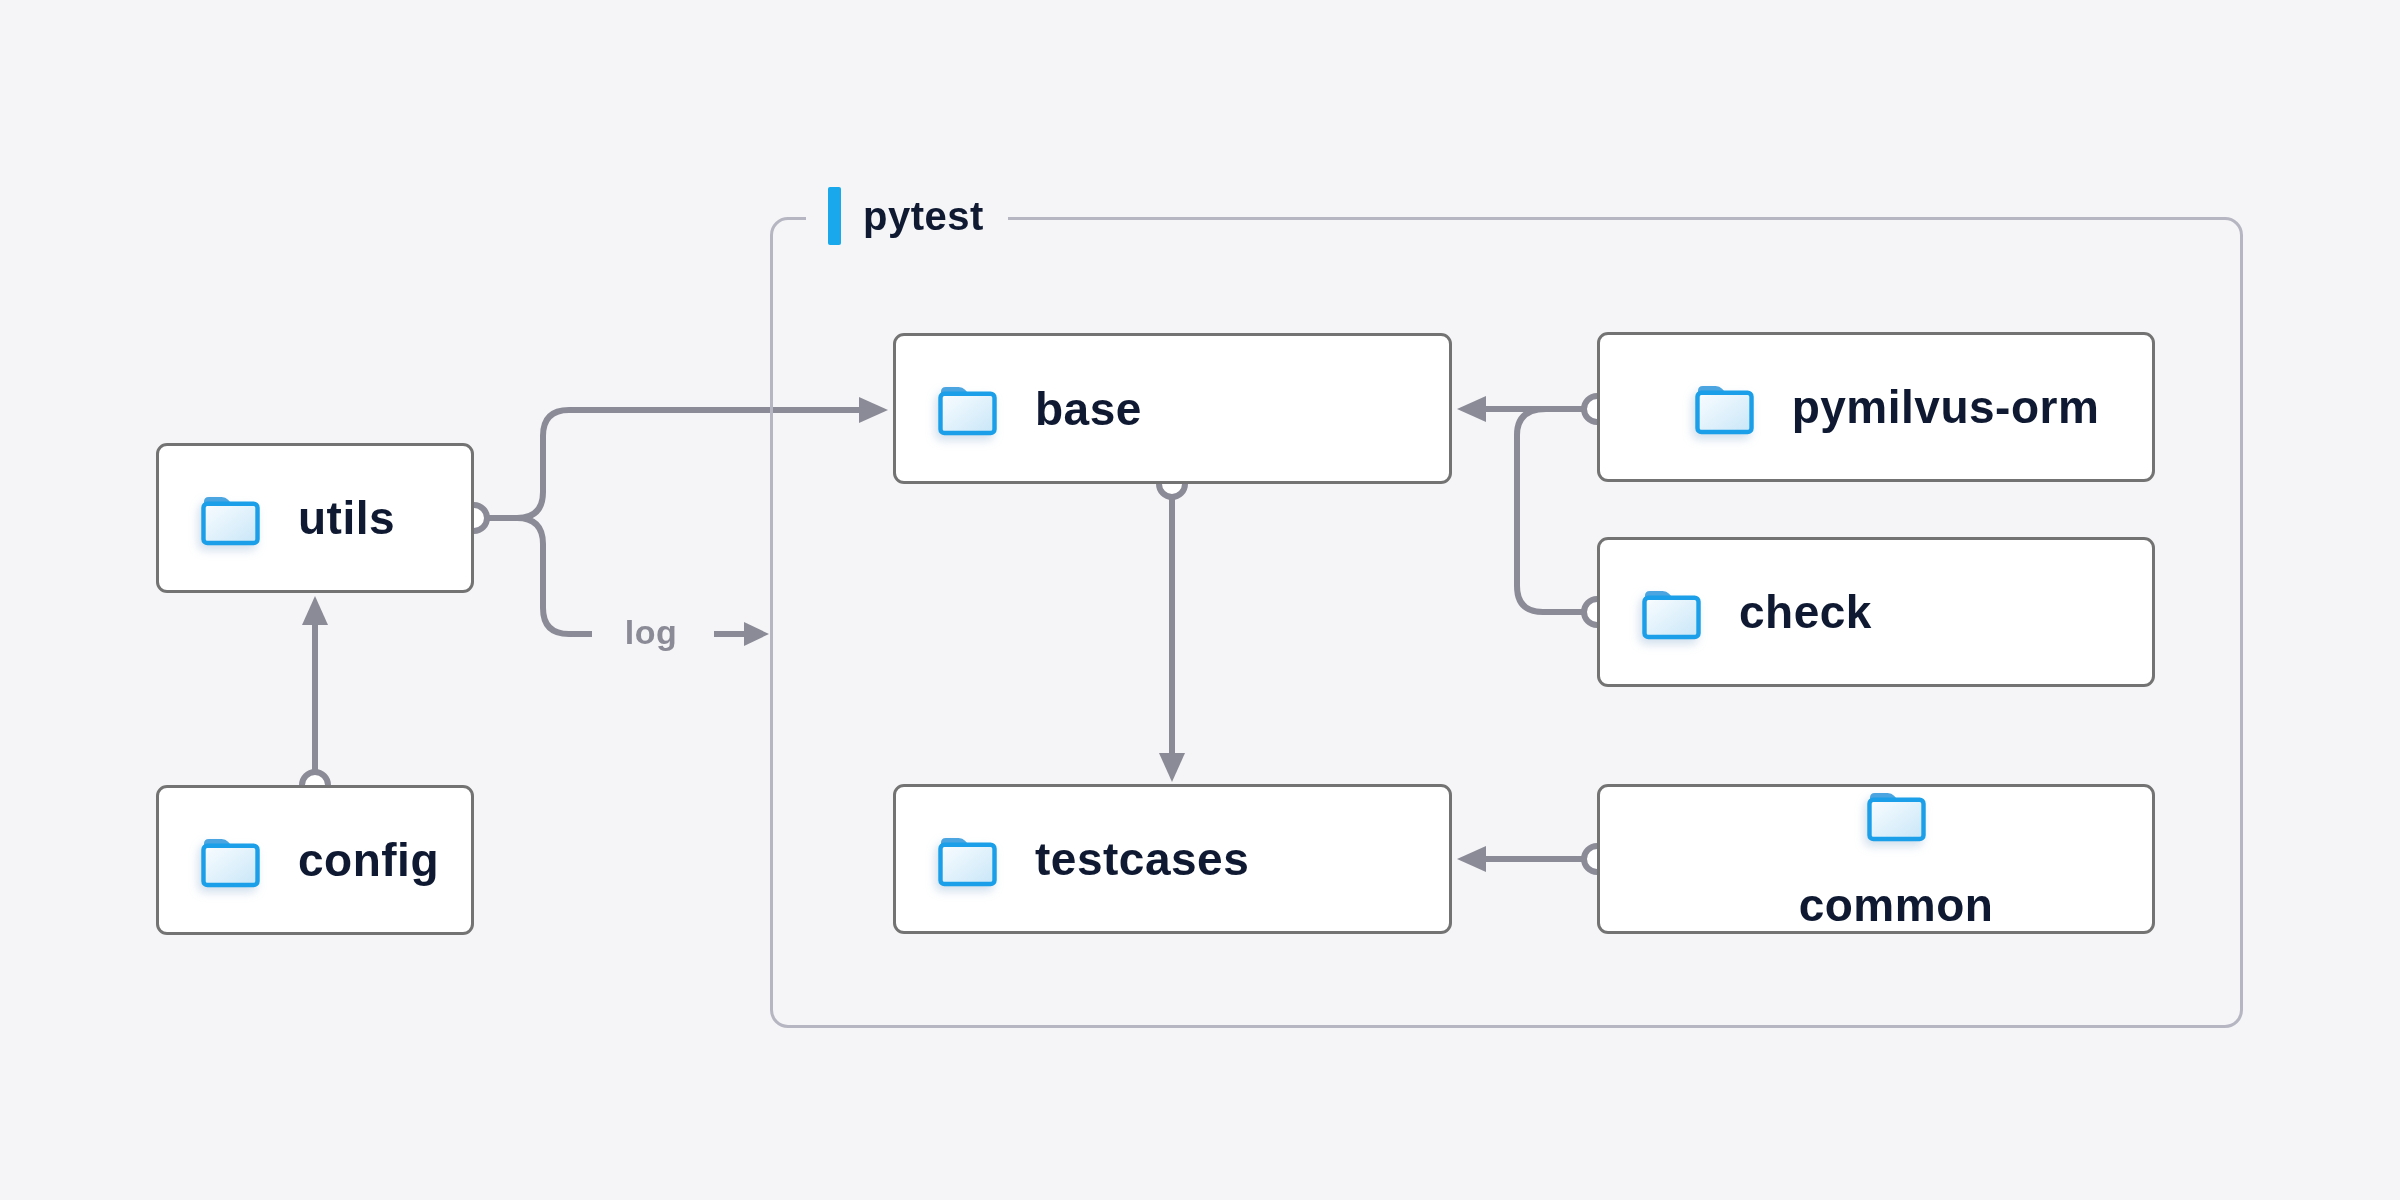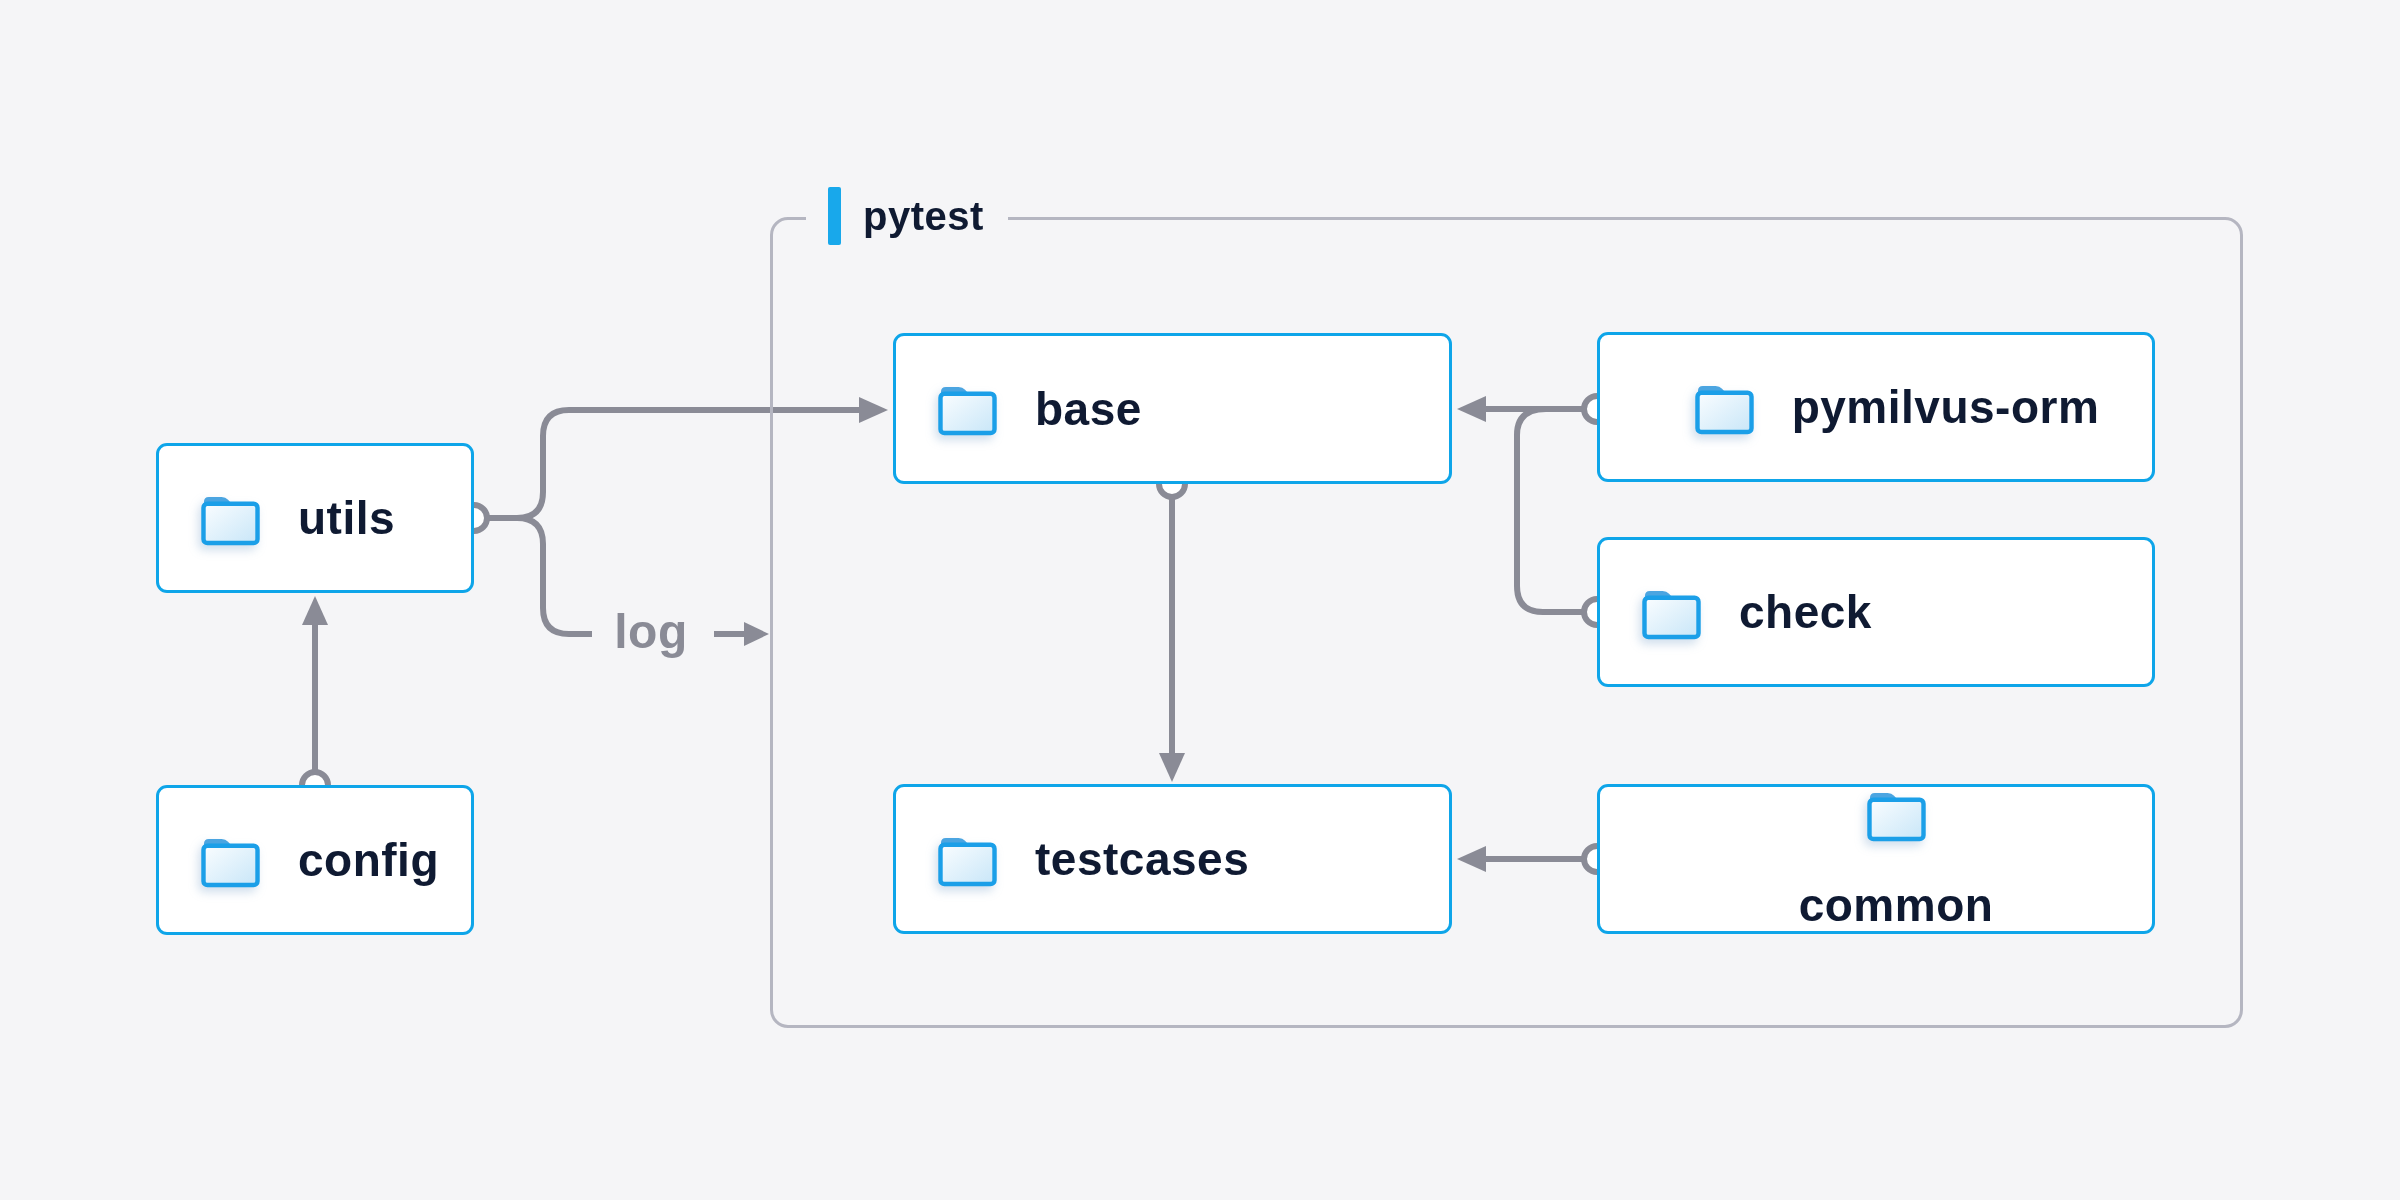--- a/index.html
+++ b/index.html
@@ -28,38 +28,38 @@
     height: 62px;
   }
   .accent-bar { width: 13px; height: 58px; background: #18a8eb; border-radius: 2px; }
   .group-label .label {
     font-size: 40px; font-weight: 700; color: #0f1a32; letter-spacing: 0.5px;
   }
 
   .node {
     position: absolute;
     background: #ffffff;
-    border: 3px solid #0ea5e9;
+    border: 3px solid #737373;
     border-radius: 11px;
     box-sizing: border-box;
     display: flex; align-items: center;
     padding-left: 40px; gap: 36px;
   }
   .node .label {
     font-size: 46px; font-weight: 700; color: #0f1a32; letter-spacing: 0.5px;
     white-space: nowrap;
   }
   .folder { width: 63px; height: 55px; flex: 0 0 auto;
     filter: drop-shadow(-3px 5px 5px rgba(90, 140, 190, 0.28)); }
 
   .log-label {
     position: absolute;
     left: 651px; top: 634px;
     transform: translate(-50%, -54%);
-    font-size: 48px; font-weight: 600; color: #8a8b96; letter-spacing: 0.5px;
+    font-size: 34px; font-weight: 600; color: #8a8b96; letter-spacing: 0.5px;
   }
   .defs-holder { position: absolute; width: 0; height: 0; overflow: hidden; }
 </style>
 </head>
 <body>
 
 <div class="stage">
 
   <svg class="defs-holder" aria-hidden="true">
     <defs>

